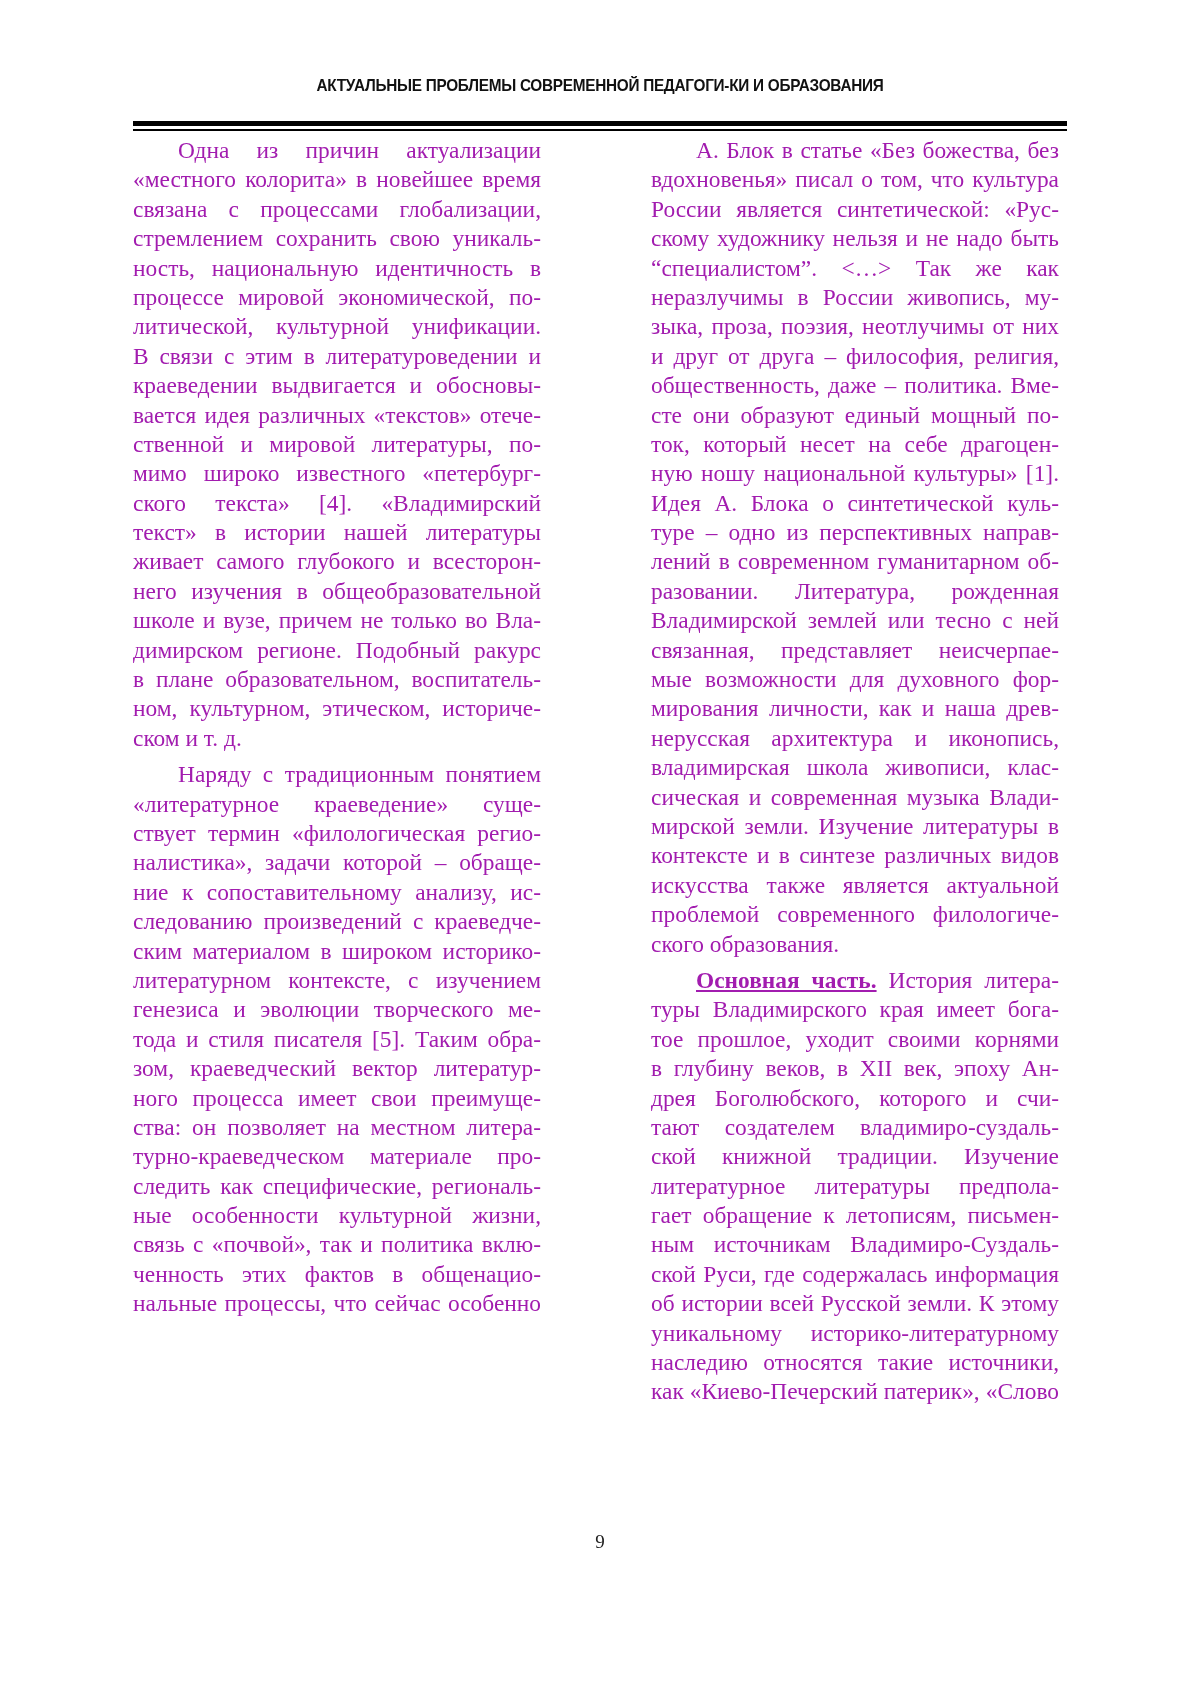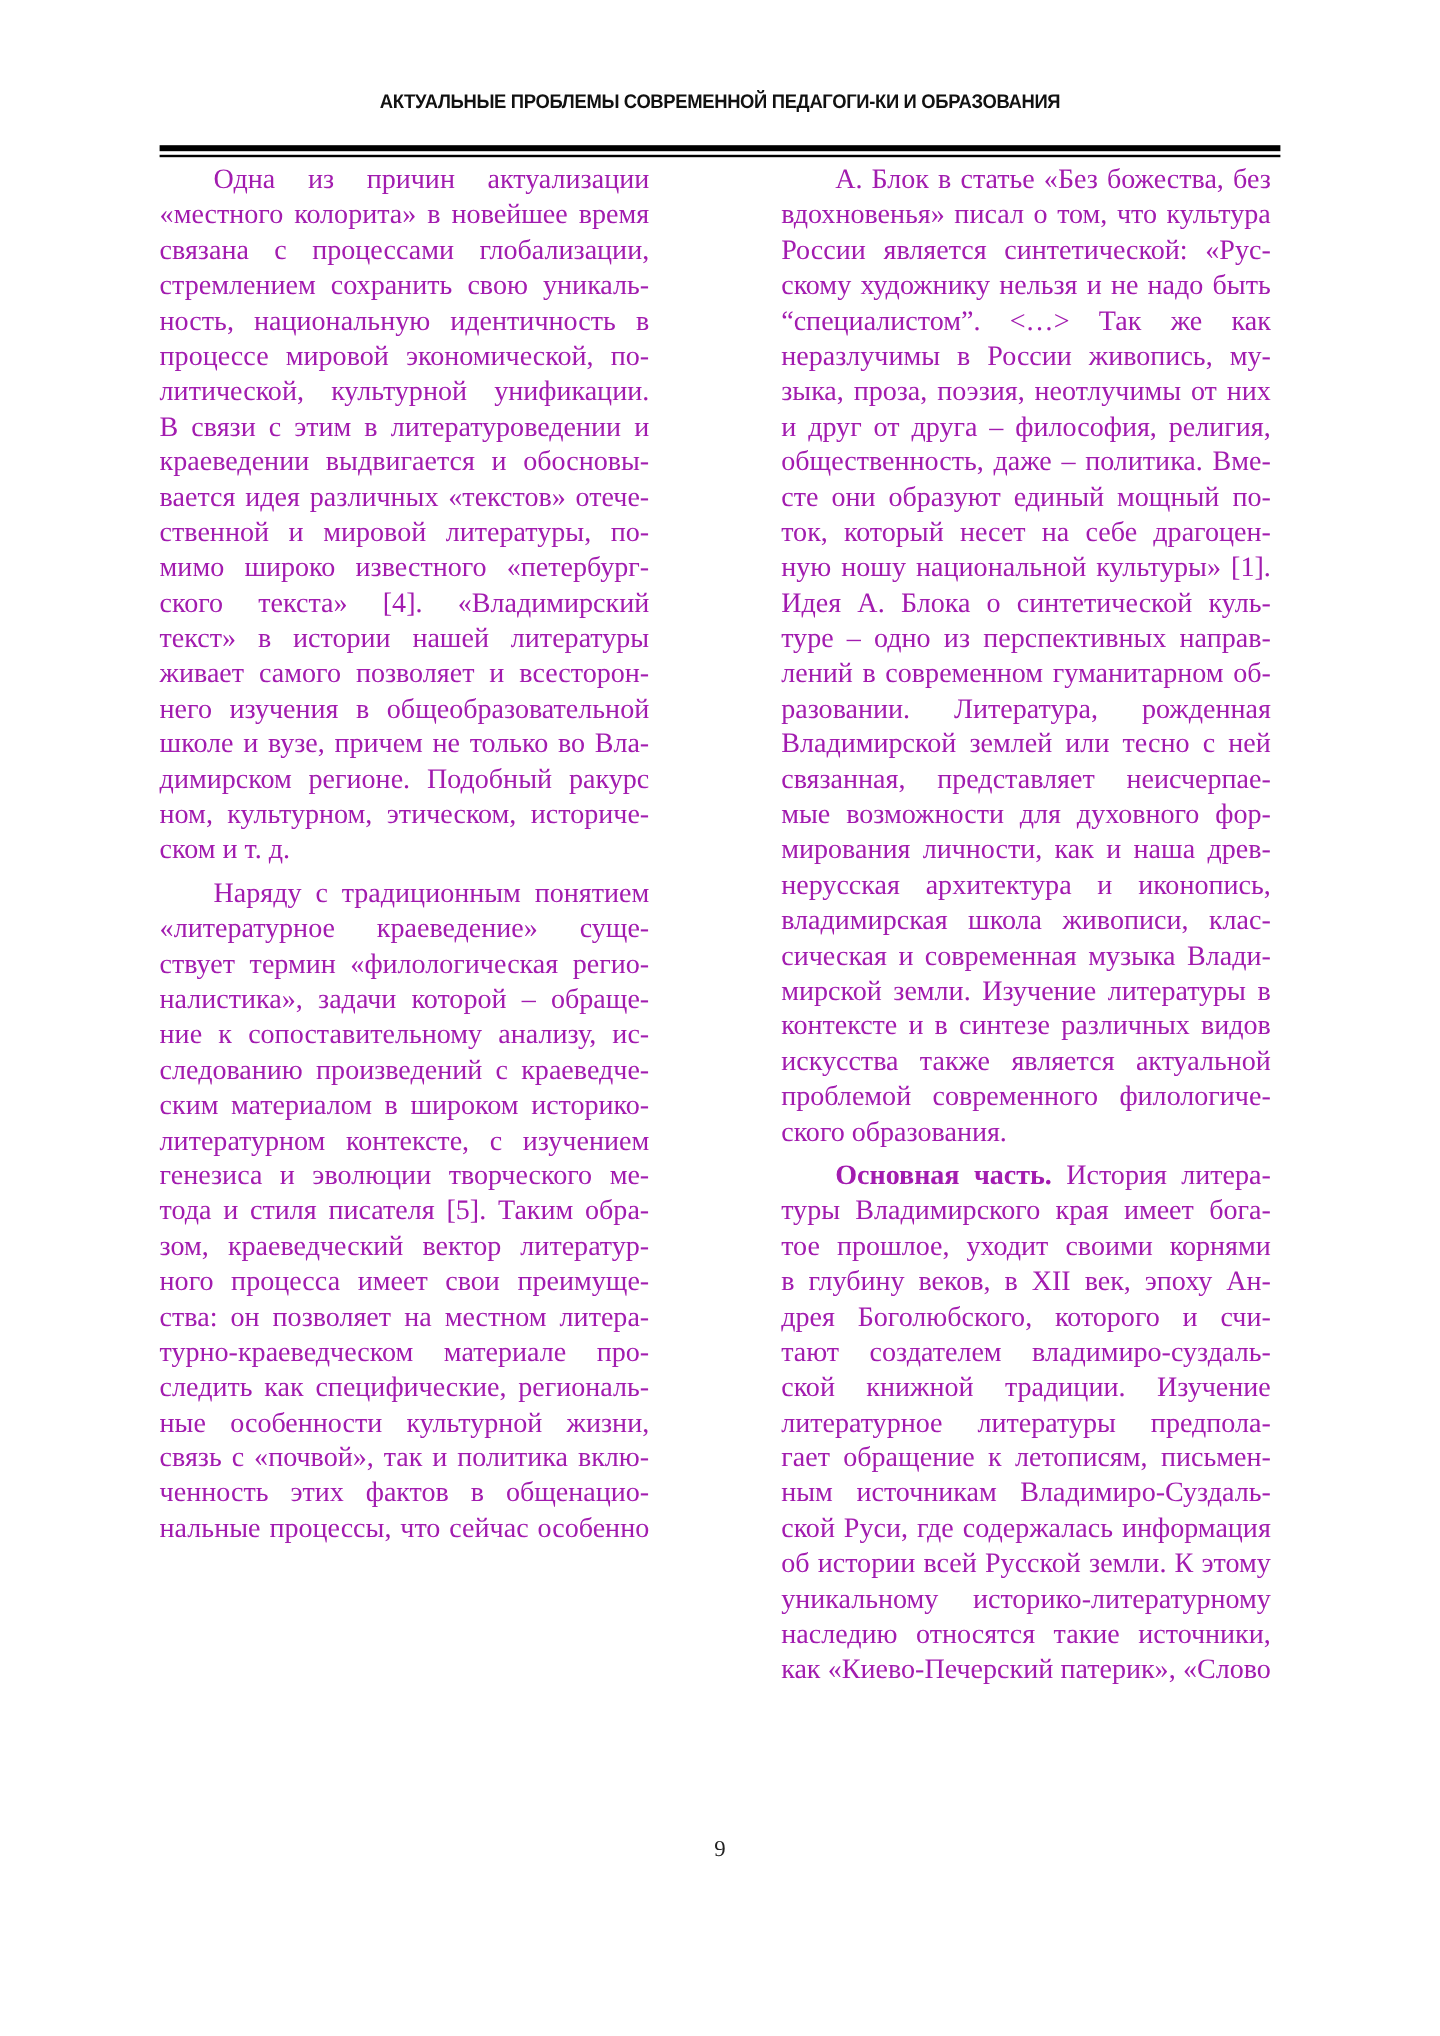--- a/index.html
+++ b/index.html
@@ -67,20 +67,21 @@
     }
     .line.indent {
       padding-left: 45px;
     }
     .para-gap {
       display: block;
       height: 7px;
     }
     .bold-lead {
       font-weight: bold;
+      text-decoration: underline;
     }
     .page-number {
       position: absolute;
       left: 0;
       width: 1200px;
       top: 1531px;
       text-align: center;
       font-family: "Liberation Serif", serif;
       font-size: 19px;
       color: #222;
@@ -102,24 +103,25 @@
     <span class="line">ность, национальную идентичность в</span>
     <span class="line">процессе мировой экономической, по-</span>
     <span class="line">литической, культурной унификации.</span>
     <span class="line">В связи с этим в литературоведении и</span>
     <span class="line">краеведении выдвигается и обосновы-</span>
     <span class="line">вается идея различных «текстов» отече-</span>
     <span class="line">ственной и мировой литературы, по-</span>
     <span class="line">мимо широко известного «петербург-</span>
     <span class="line">ского текста» [4]. «Владимирский</span>
     <span class="line">текст» в истории нашей литературы</span>
-    <span class="line">живает самого позволяет и всесторон-</span>
+    <span class="line">живает самого глубокого и всесторон-</span>
     <span class="line">него изучения в общеобразовательной</span>
     <span class="line">школе и вузе, причем не только во Вла-</span>
     <span class="line">димирском регионе. Подобный ракурс</span>
+    <span class="line">в плане образовательном, воспитатель-</span>
     <span class="line">ном, культурном, этическом, историче-</span>
     <span class="line last">ском и т. д.</span>
   </div>
   <span class="para-gap"></span>
   <div>
     <span class="line indent">Наряду с традиционным понятием</span>
     <span class="line">«литературное краеведение» суще-</span>
     <span class="line">ствует термин «филологическая регио-</span>
     <span class="line">налистика», задачи которой – обраще-</span>
     <span class="line">ние к сопоставительному анализу, ис-</span>

